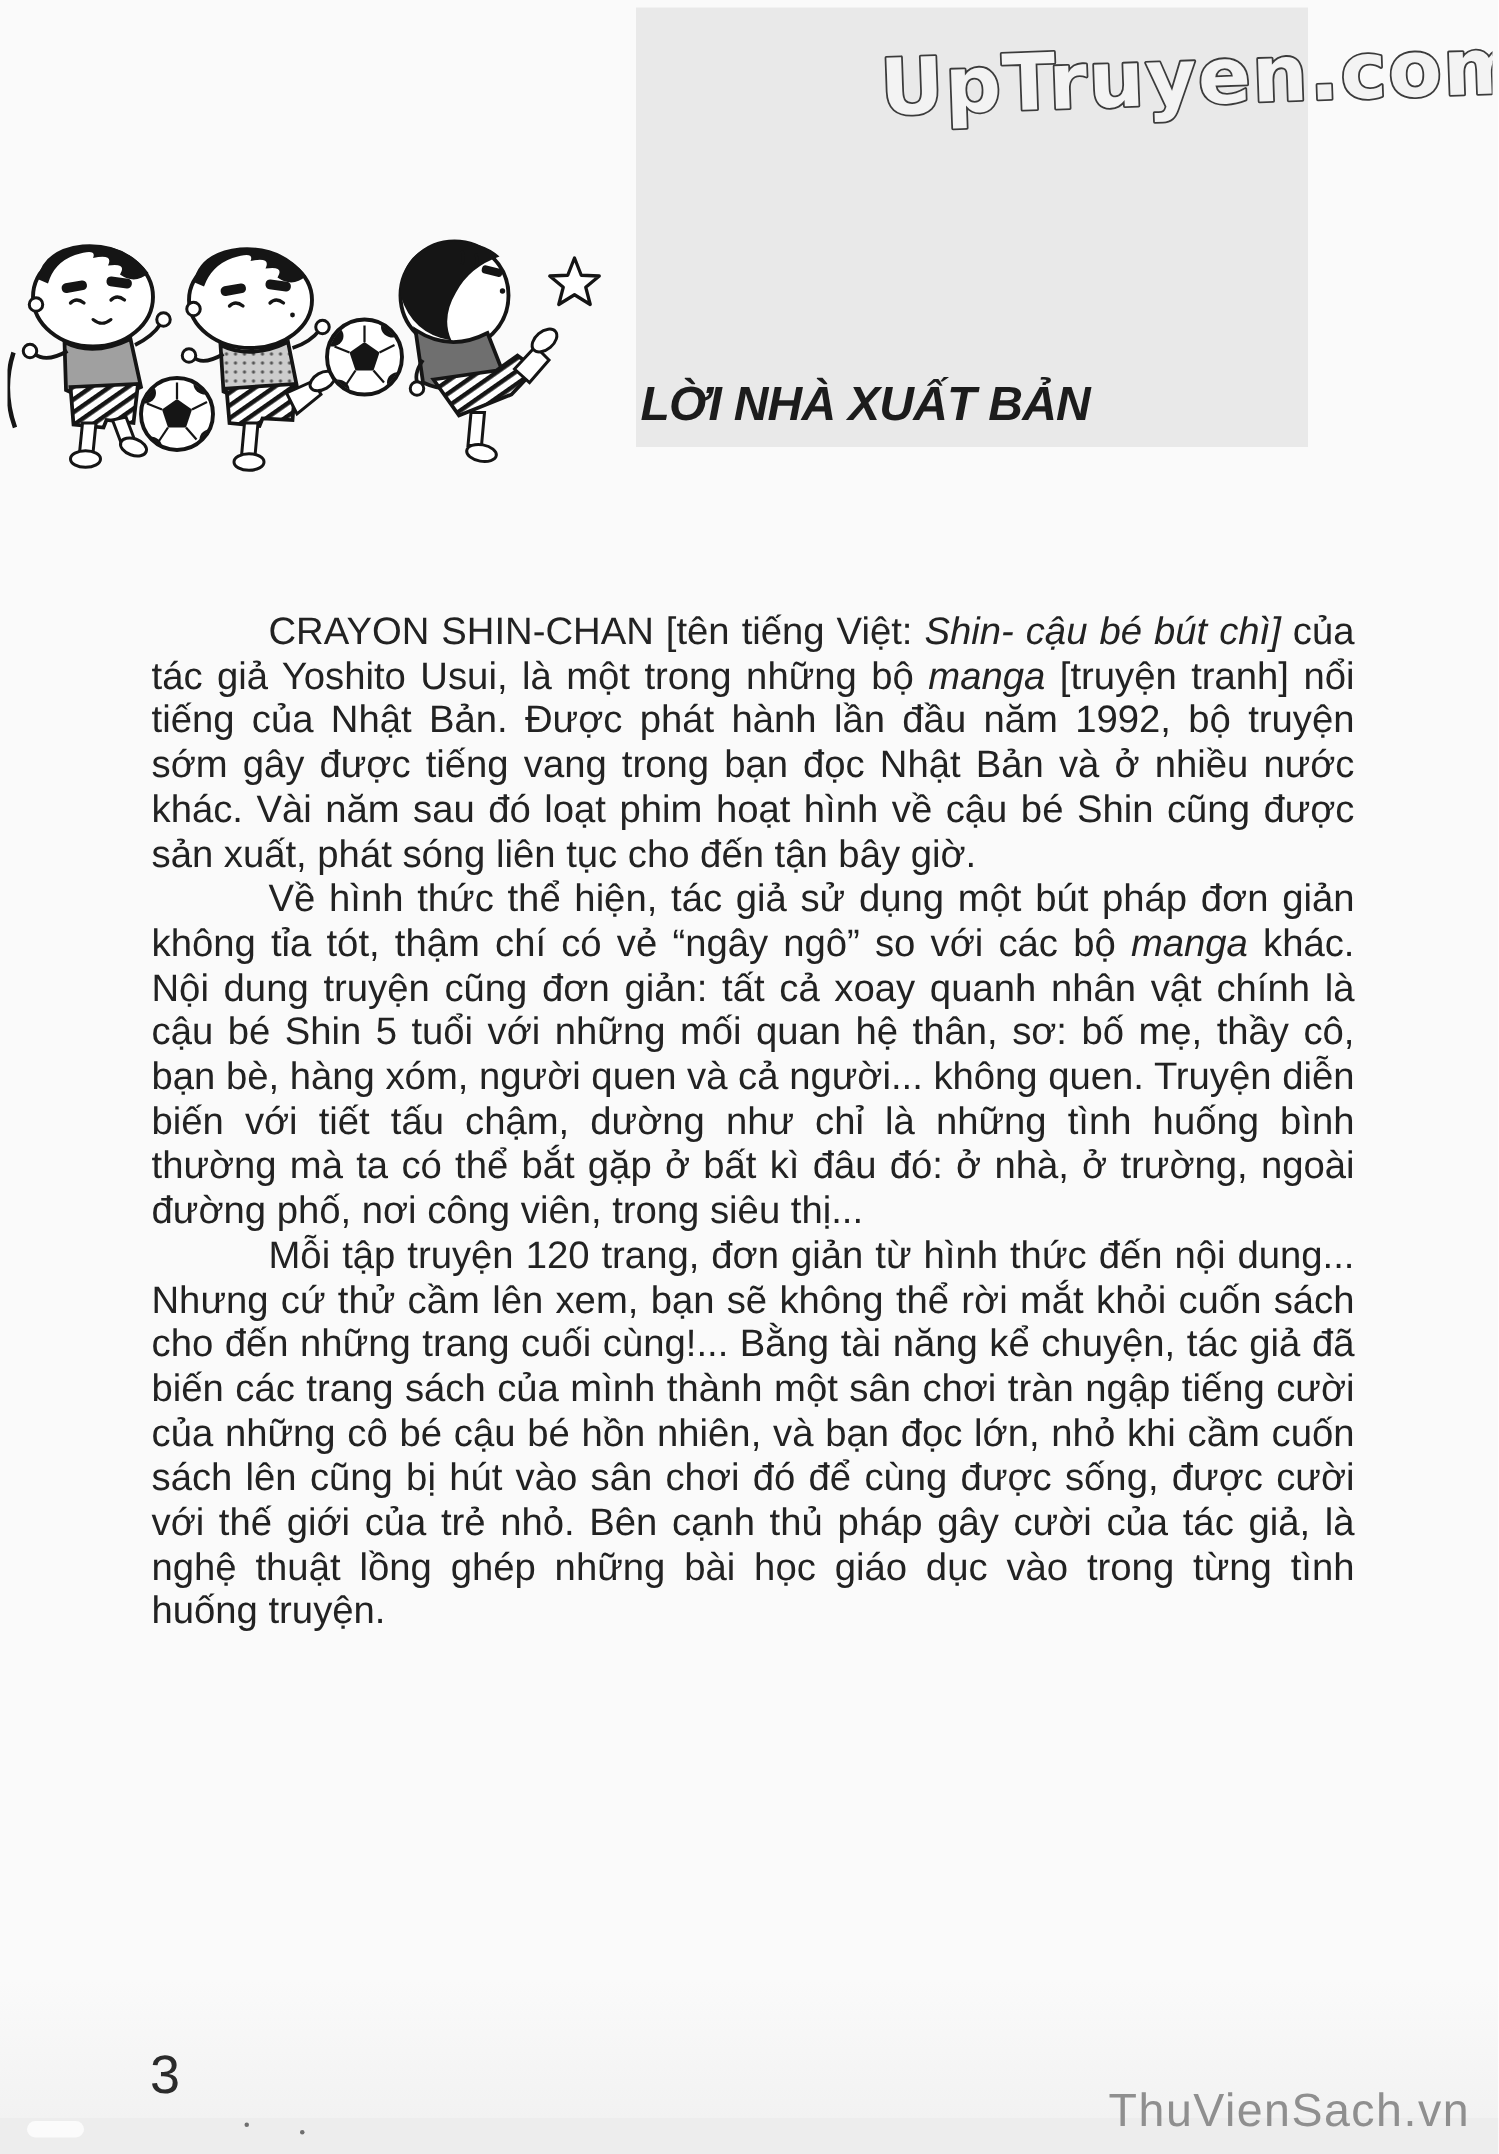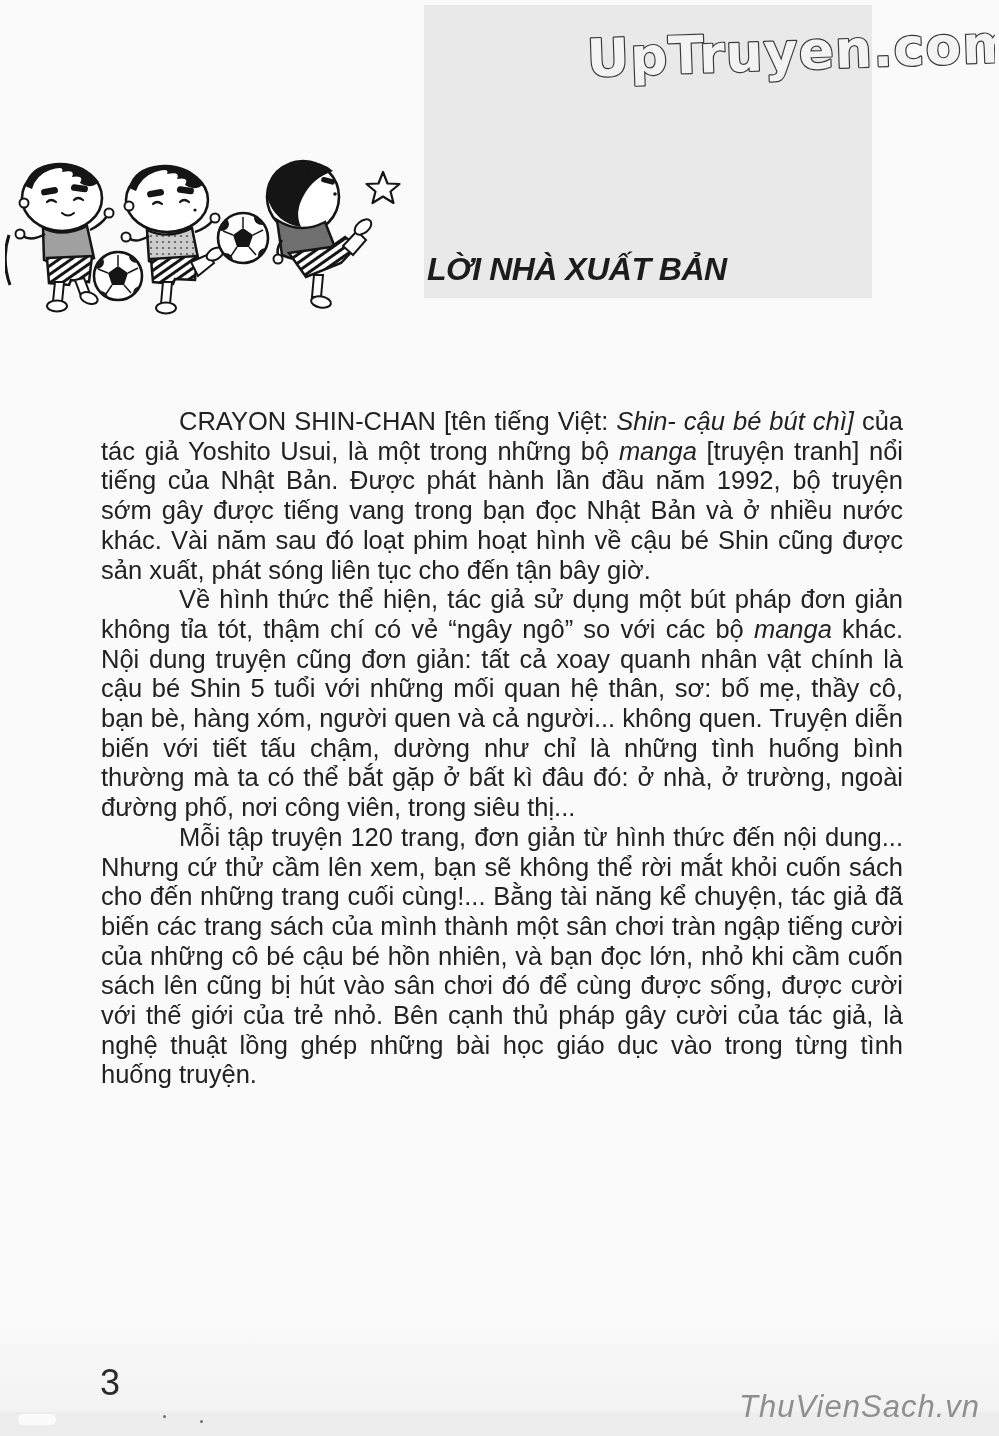--- a/index.html
+++ b/index.html
@@ -39,21 +39,21 @@
   }
   .scan-blob {
     position:absolute; left:18px; top:1414px; width:38px; height:11px;
     background:#fbfbfb; border-radius:6px;
   }
   .speck { position:absolute; width:3px; height:3px; border-radius:50%; background:#6f6f6f; }
   .speck.s1 { left:163px; top:1415px; }
   .speck.s2 { left:200px; top:1420px; }
   .site-watermark {
     position:absolute; right:19px; top:1389px;
-    font-size:31px; color:#8f8f8f; letter-spacing:1px;font-style:italic;
+    font-size:31px; color:#8f8f8f; letter-spacing:1px;
   }
 </style>
 </head>
 <body>
 
 <div class="page">
 
   <div class="title-panel"></div>
 
   <svg class="brand-logo" width="440" height="100" viewBox="0 0 440 100">

